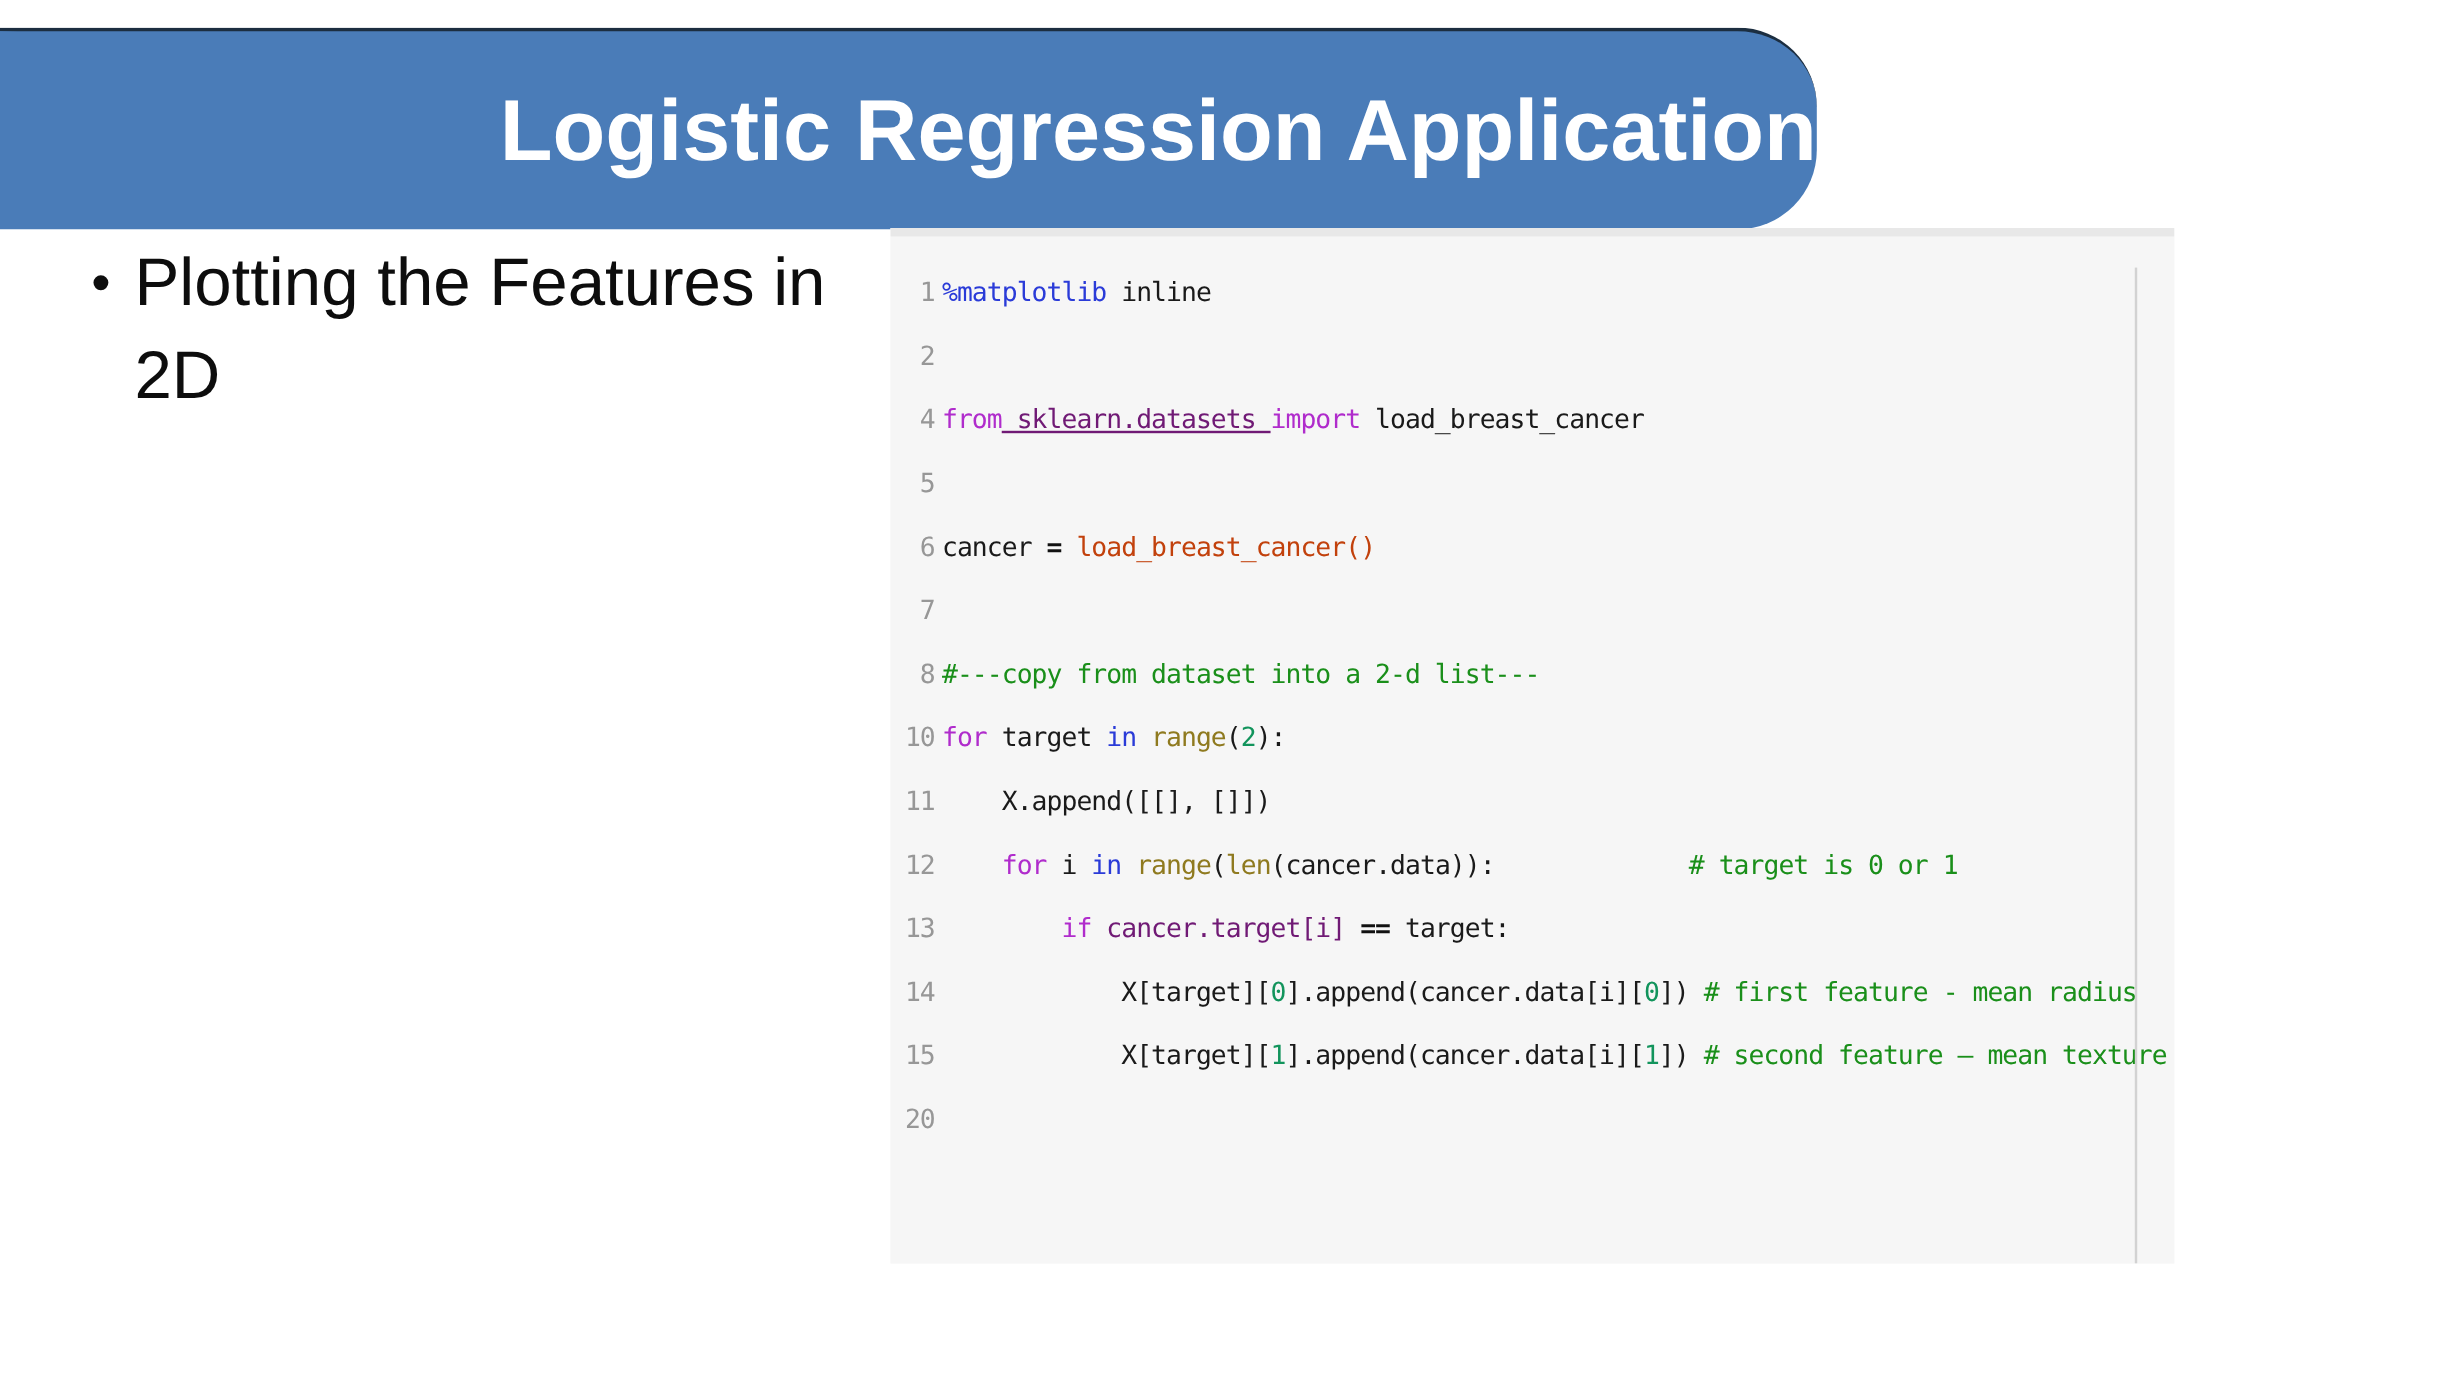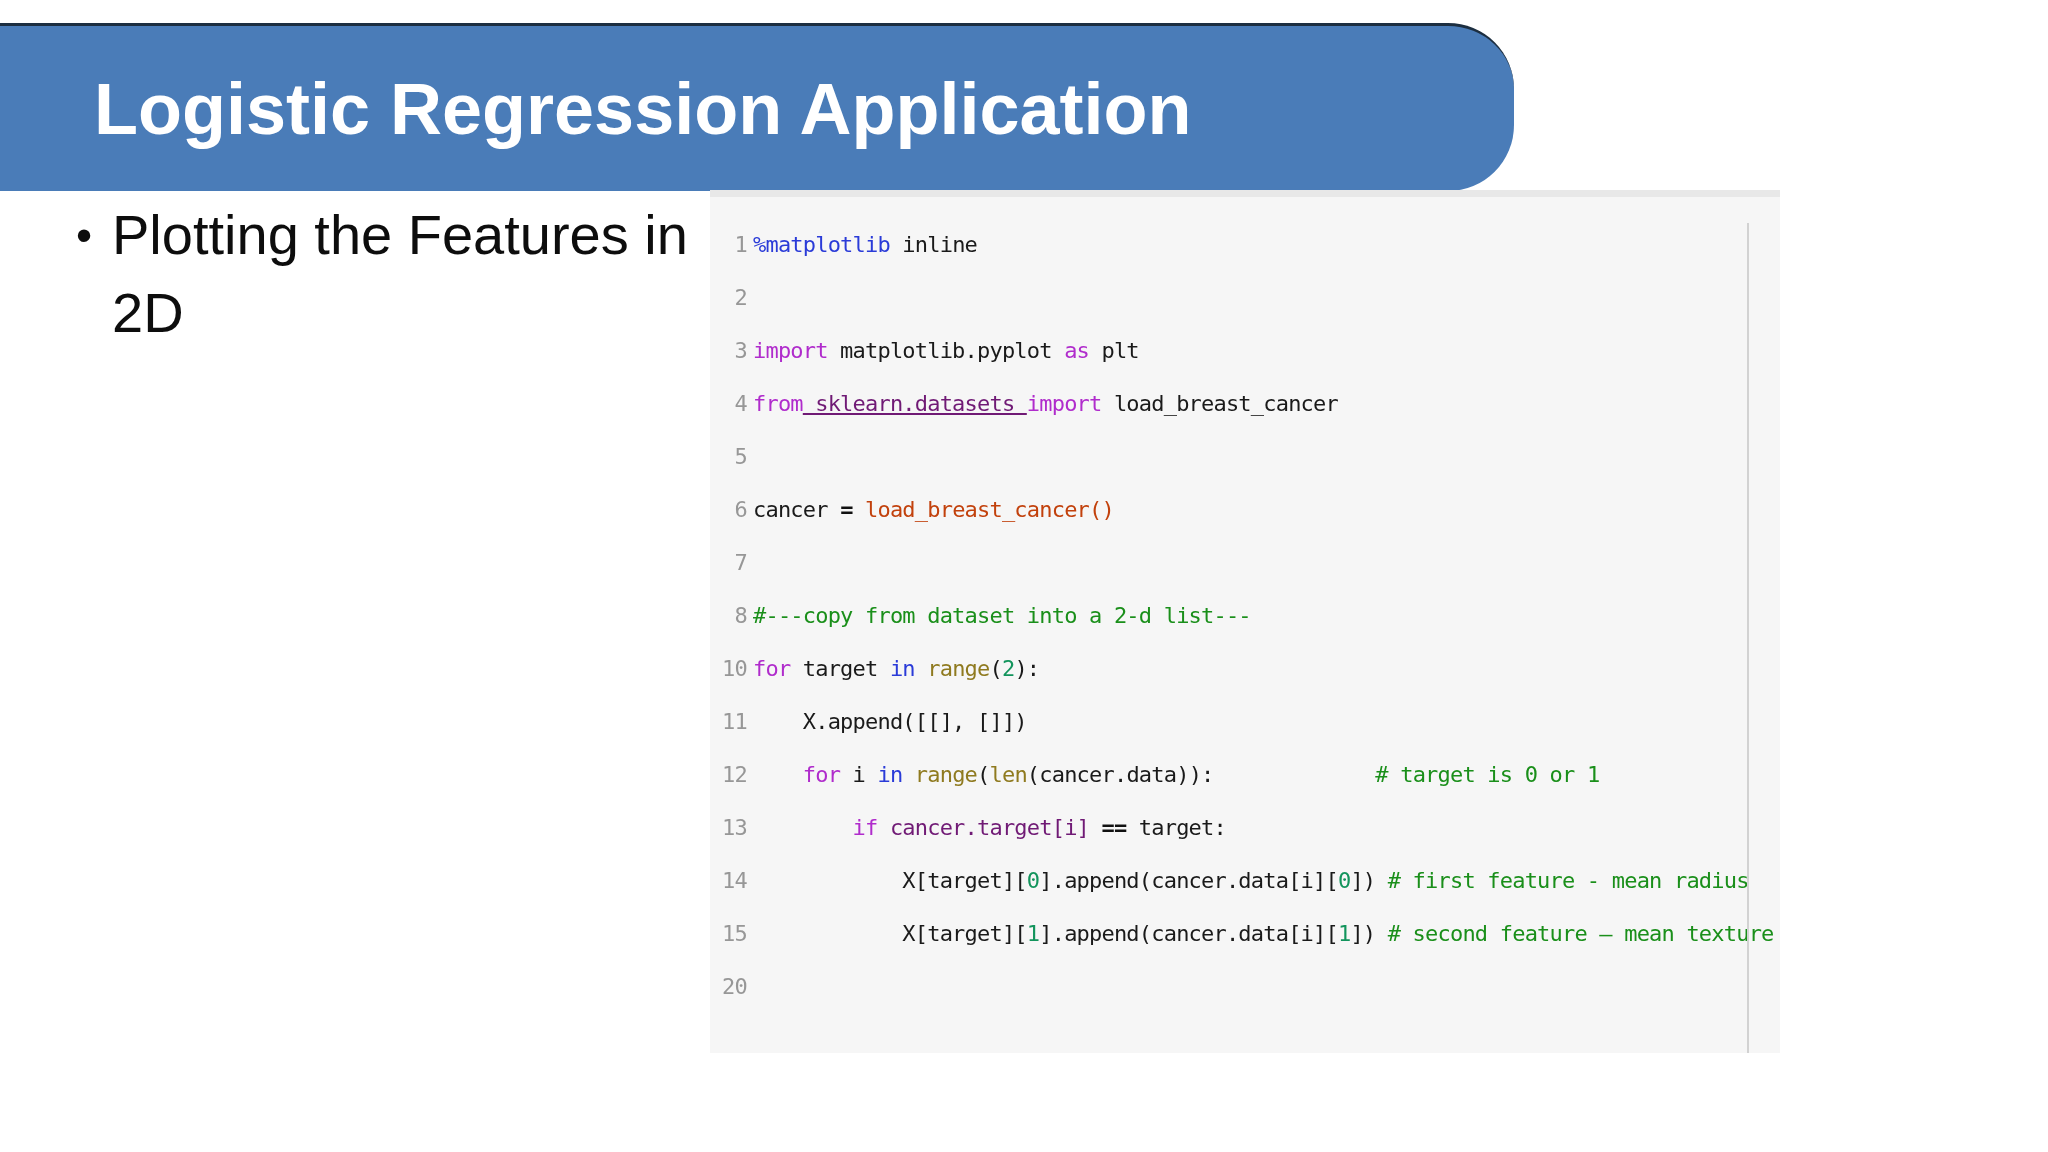--- a/index.html
+++ b/index.html
@@ -4,33 +4,33 @@
 <style>
   html,body{margin:0;padding:0;}
   body{width:2048px;height:1152px;background:#ffffff;overflow:hidden;
        font-family:"Liberation Sans",sans-serif;}
   .slide-root{position:relative;width:2048px;height:1152px;background:#ffffff;}
 
   
   .title-banner{position:absolute;left:0;top:23px;width:1514px;height:168px;
     background:#4a7cb8;border-top:3px solid #1c2e40;
     border-radius:0 66px 66px 0;box-sizing:border-box;
-    display:flex;align-items:center;padding-left:94px;}
+    display:flex;align-items:center;padding-left:94px;justify-content:flex-end;}
   .title-banner .t{color:#ffffff;font-size:72px;font-weight:bold;
     letter-spacing:0px;white-space:nowrap;}
 
   
   .bullet-list{position:absolute;left:76px;top:196px;width:640px;}
   .bullet-item{display:flex;align-items:flex-start;}
   .bullet-marker{font-size:46px;line-height:78px;color:#0d0d0d;
     width:20px;margin-right:16px;flex:0 0 auto;}
   .bullet-text{font-size:56px;line-height:78px;color:#0d0d0d;}
 
   
-  .code-panel{position:absolute;left:710px;top:190px;width:1070px;height:863px;
+  .code-panel{position:absolute;left:742px;top:190px;width:1070px;height:863px;
     background:#f6f6f6;overflow:hidden;}
   .code-top-strip{height:7px;background:#e8e8e8;}
   .code-right-rule{position:absolute;left:1037px;top:33px;bottom:0;
     width:2px;background:#d2d2d2;}
   .code-lines{padding-top:21px;}
   .cl{height:53px;line-height:53px;white-space:pre;
 ateral      font-family:"DejaVu Sans Mono",monospace;}
   .cl{font-family:"DejaVu Sans Mono",monospace;font-size:22px;letter-spacing:-0.8px;}
   .ln{display:inline-block;width:37px;text-align:right;margin-right:6px;
     color:#979797;letter-spacing:-0.8px;}
@@ -49,21 +49,20 @@
       <span class="bullet-marker" style="color: rgb(13, 13, 13);">•</span>
       <span class="bullet-text" style="color: rgb(13, 13, 13);">Plotting the Features in 2D</span>
     </div>
   </div>
 
   <div class="code-panel" style="background: rgb(246, 246, 246);">
     <div class="code-top-strip" style="background: rgb(232, 232, 232);"></div>
     <div class="code-lines">
         <div class="cl"><span class="ln" style="color: rgb(151, 151, 151);">1</span><span style="color: rgb(42, 59, 216);">%matplotlib</span><span style="color: rgb(26, 26, 26);"> inline</span></div>
         <div class="cl"><span class="ln" style="color: rgb(151, 151, 151);">2</span></div>
-        <div class="cl"><span class="ln" style="color: rgb(151, 151, 151);">3</span><span style="color: rgb(176, 44, 204);">import</span><span style="color: rgb(26, 26, 26);"> matplotlib.pyplot </span><span style="color: rgb(176, 44, 204);">as</span><span style="color: rgb(26, 26, 26);"> plt</span></div>
         <div class="cl"><span class="ln" style="color: rgb(151, 151, 151);">4</span><span style="color: rgb(176, 44, 204); margin-top: 24px;">from</span><span style="color: #701a75; text-decoration: underline;"> sklearn.datasets </span><span style="color: rgb(176, 44, 204);">import</span><span style="color: rgb(26, 26, 26);"> load_breast_cancer</span></div>
         <div class="cl"><span class="ln" style="color: rgb(151, 151, 151);">5</span></div>
         <div class="cl"><span class="ln" style="color: rgb(151, 151, 151);">6</span><span style="color: rgb(26, 26, 26);">cancer </span><span style="color: rgb(17, 17, 17); font-weight: bold;">=</span><span style="color: #c2410c;"> load_breast_cancer()</span></div>
         <div class="cl"><span class="ln" style="color: rgb(151, 151, 151);">7</span></div>
         <div class="cl"><span class="ln" style="color: rgb(151, 151, 151);">8</span><span style="color: rgb(26, 143, 26); margin-top: 26px;">#---copy from dataset into a 2-d list---</span></div>
         <div class="cl"><span class="ln" style="color: rgb(151, 151, 151);">10</span><span style="color: rgb(176, 44, 204);">for</span><span style="color: rgb(26, 26, 26);"> target </span><span style="color: rgb(42, 59, 216);">in</span><span style="color: rgb(26, 26, 26);"> </span><span style="color: rgb(143, 122, 31);">range</span><span style="color: rgb(26, 26, 26);">(</span><span style="color: rgb(18, 148, 92);">2</span><span style="color: rgb(26, 26, 26);">):</span></div>
         <div class="cl"><span class="ln" style="color: rgb(151, 151, 151);">11</span><span style="color: rgb(26, 26, 26);">    X.append([[], []])</span></div>
         <div class="cl"><span class="ln" style="color: rgb(151, 151, 151);">12</span><span style="color: rgb(26, 26, 26);">    </span><span style="color: rgb(176, 44, 204);">for</span><span style="color: rgb(26, 26, 26);"> i </span><span style="color: rgb(42, 59, 216);">in</span><span style="color: rgb(26, 26, 26);"> </span><span style="color: rgb(143, 122, 31);">range</span><span style="color: rgb(26, 26, 26);">(</span><span style="color: rgb(143, 122, 31);">len</span><span style="color: rgb(26, 26, 26);">(cancer.data)):</span><span style="color: rgb(26, 26, 26);">             </span><span style="color: rgb(26, 143, 26);"># target is 0 or 1</span></div>
         <div class="cl"><span class="ln" style="color: rgb(151, 151, 151);">13</span><span style="color: rgb(26, 26, 26);">        </span><span style="color: rgb(176, 44, 204);">if</span><span style="color: #701a75;"> cancer.target[i] </span><span style="color: rgb(17, 17, 17); font-weight: bold;">==</span><span style="color: rgb(26, 26, 26);"> target:</span></div>
         <div class="cl"><span class="ln" style="color: rgb(151, 151, 151);">14</span><span style="color: rgb(26, 26, 26);">            X[target][</span><span style="color: rgb(18, 148, 92);">0</span><span style="color: rgb(26, 26, 26);">].append(cancer.data[i][</span><span style="color: rgb(18, 148, 92);">0</span><span style="color: rgb(26, 26, 26);">]) </span><span style="color: rgb(26, 143, 26);"># first feature - mean radius</span></div>

